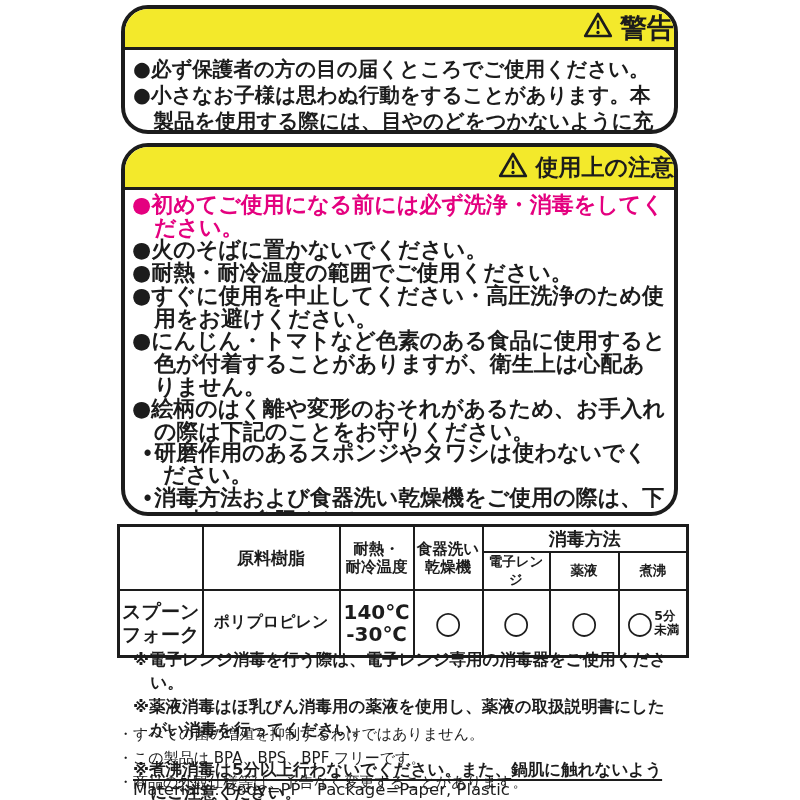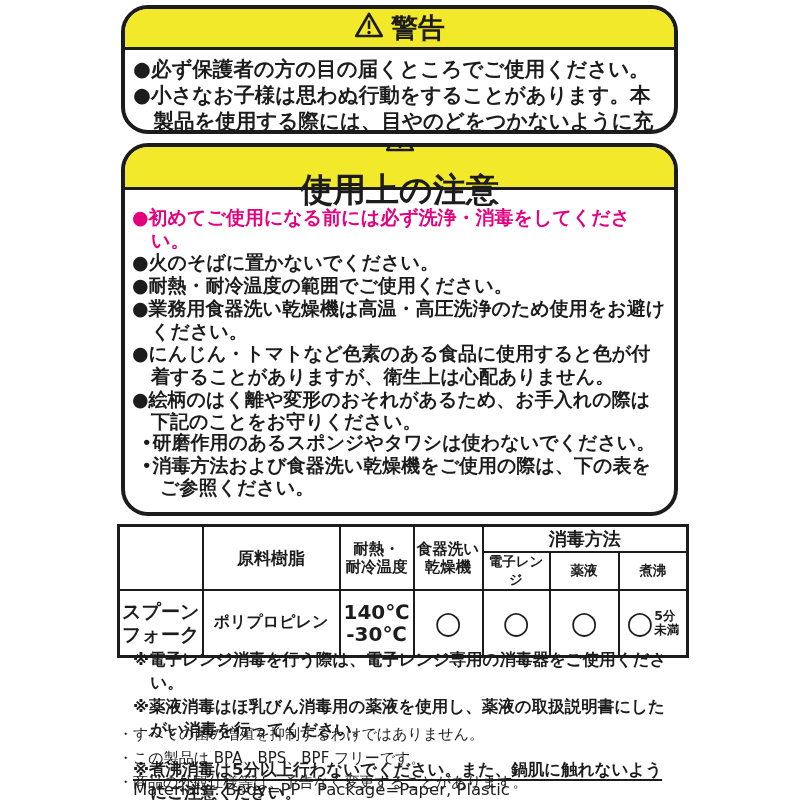--- a/index.html
+++ b/index.html
@@ -14,29 +14,29 @@
   }
   
   .rbox{
     position:absolute;left:121px;width:549px;background:#fff;
     border:4px solid var(--ink);border-radius:27px;overflow:hidden;
   }
   .box-warning{top:5px;height:121px;}
   .box-caution{top:143px;height:365px;}
   .band{
     background:var(--band-yellow);border-bottom:3px solid var(--ink);
-    display:flex;align-items:center;justify-content:center;gap:7px;
+    display:flex;align-items:center;justify-content:flex-end;gap:7px;
     font-weight:bold;
   }
   .box-warning .band{height:38px;font-size:27px;}
-  .box-caution .band{height:40px;font-size:33px;flex-direction:column;}
+  .box-caution .band{height:40px;font-size:23px;}
   .warn-ico{display:block;}
   .box-body{font-weight:bold;}
   .box-warning .box-body{padding:6px 10px 0 8px;font-size:20.5px;line-height:26px;}
-  .box-caution .box-body{padding:16px 8px 0 7px;font-size:19px;line-height:22.7px;}
+  .box-caution .box-body{padding:4px 8px 0 7px;font-size:22px;line-height:22.7px;}
   .bullet-item{padding-left:1em;text-indent:-1em;}
   .bullet-item.pink{color:var(--accent-pink);}
   .bullet-item.sub{margin-left:9px;font-family:Liberation Mono, monospace;}
   
   .spec-table{
     position:absolute;left:117px;top:524px;border-collapse:collapse;
     table-layout:fixed;font-weight:bold;text-align:center;
   }
   .spec-table td{
     border:2px solid var(--ink);padding:0;vertical-align:middle;
@@ -102,21 +102,21 @@
           <rect x="15.6" y="10.5" width="2.8" height="9.5" fill="#1c1c1c"></rect>
           <circle cx="17" cy="24" r="1.9" fill="#1c1c1c"></circle>
         </svg>
       </span>
       <span>使用上の注意</span>
     </div>
     <div class="box-body">
       <div class="bullet-item pink">●初めてご使用になる前には必ず洗浄・消毒をしてください。</div>
       <div class="bullet-item">●火のそばに置かないでください。</div>
       <div class="bullet-item">●耐熱・耐冷温度の範囲でご使用ください。</div>
-      <div class="bullet-item">●業務用食器洗い乾燥機は高温・高圧洗浄のため使用をお避けください。</div>
+      <div class="bullet-item">●すぐに使用を中止してください・高圧洗浄のため使用をお避けください。</div>
       <div class="bullet-item">●にんじん・トマトなど色素のある食品に使用すると色が付着することがありますが、衛生上は心配ありません。</div>
       <div class="bullet-item">●絵柄のはく離や変形のおそれがあるため、お手入れの際は下記のことをお守りください。</div>
       <div class="bullet-item sub">•研磨作用のあるスポンジやタワシは使わないでください。</div>
       <div class="bullet-item sub">•消毒方法および食器洗い乾燥機をご使用の際は、下の表をご参照ください。</div>
     </div>
   </div>
 
   <table class="spec-table">
     <colgroup>
       <col style="width:84px">

